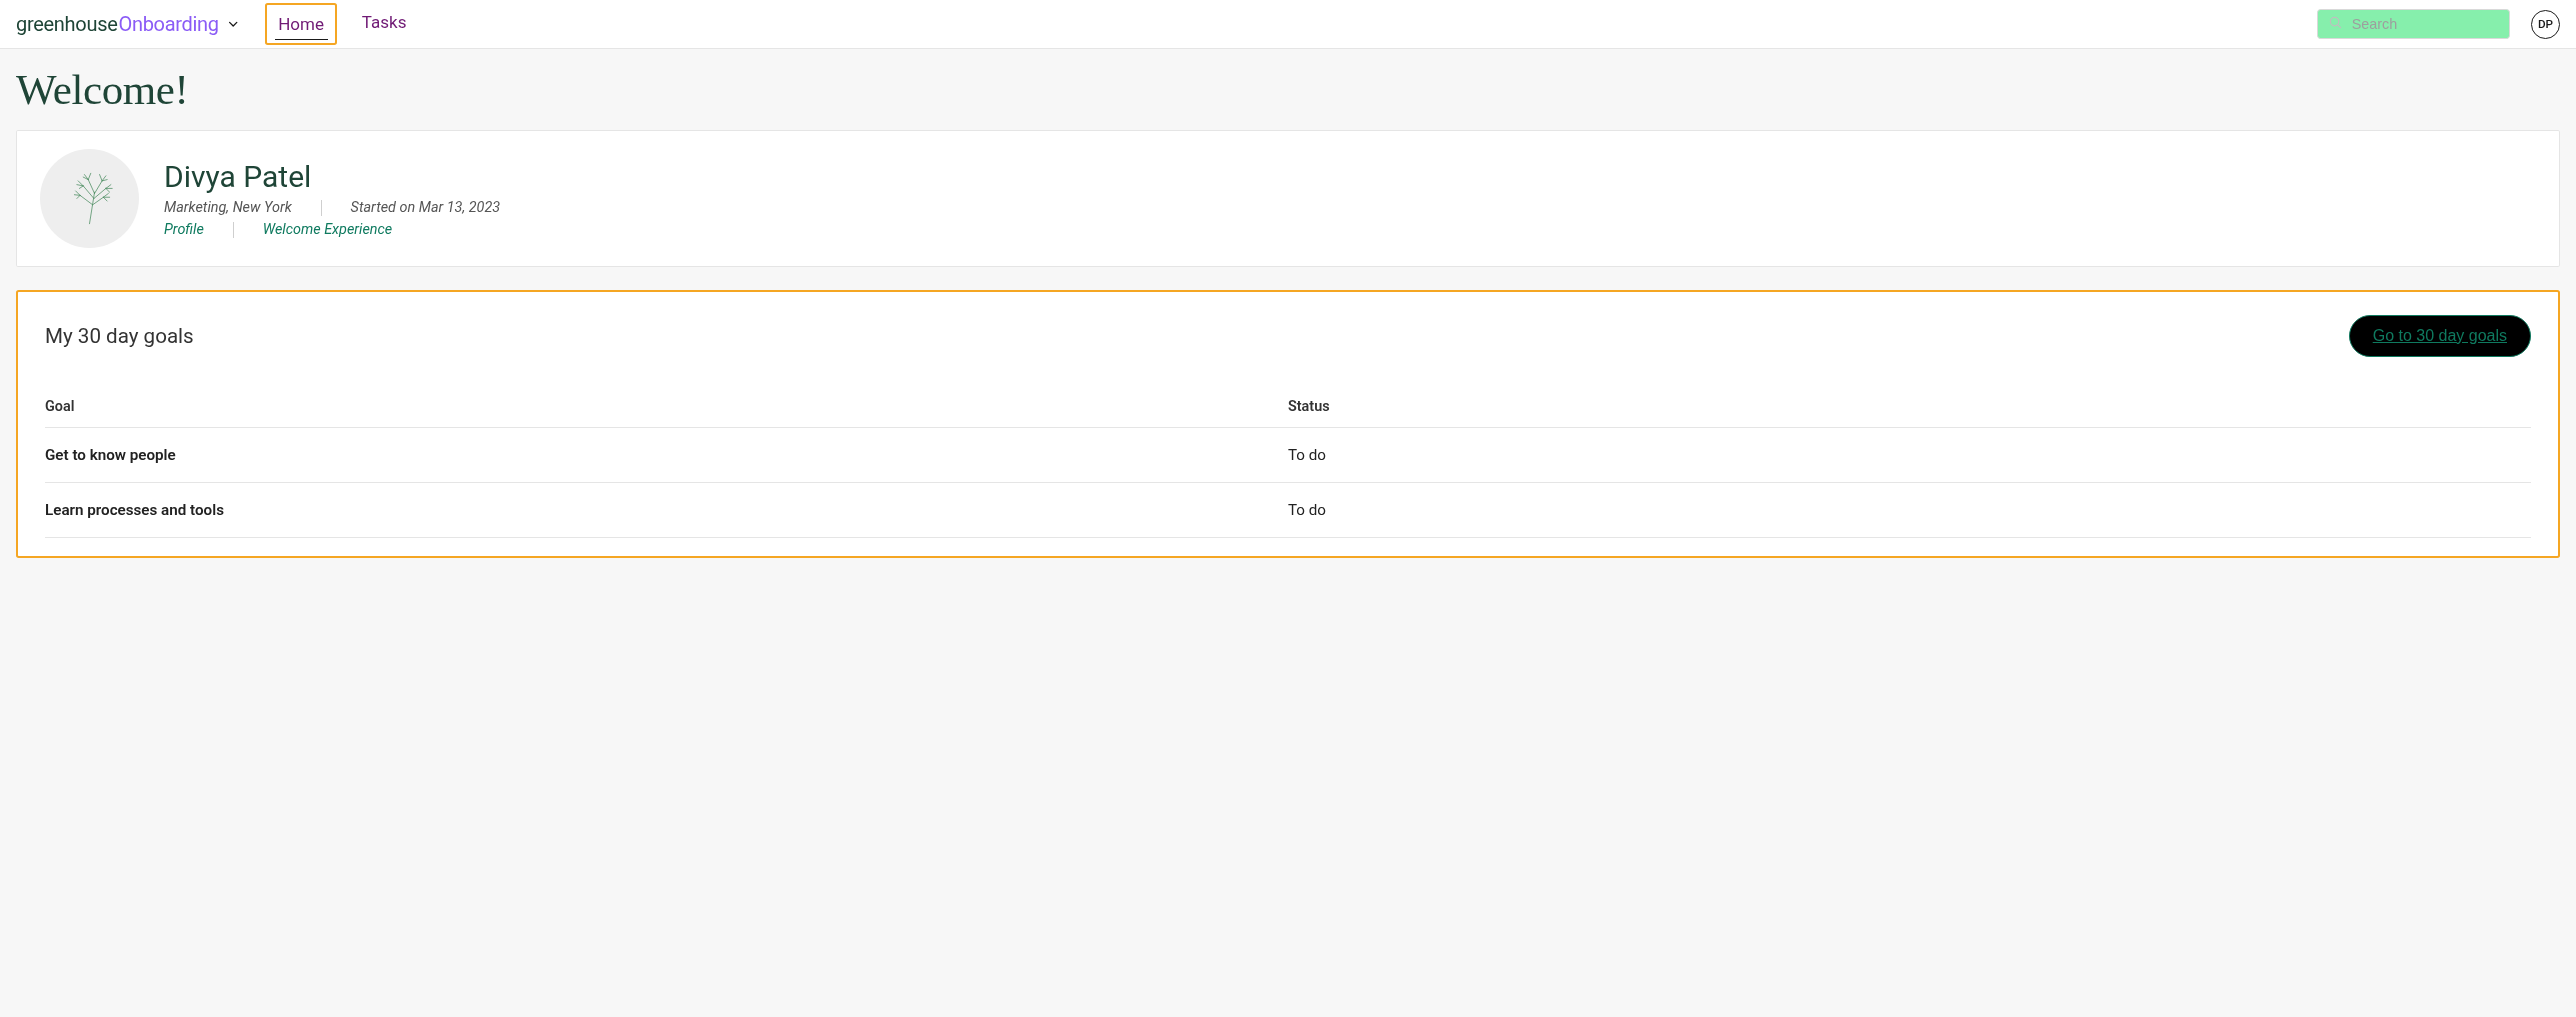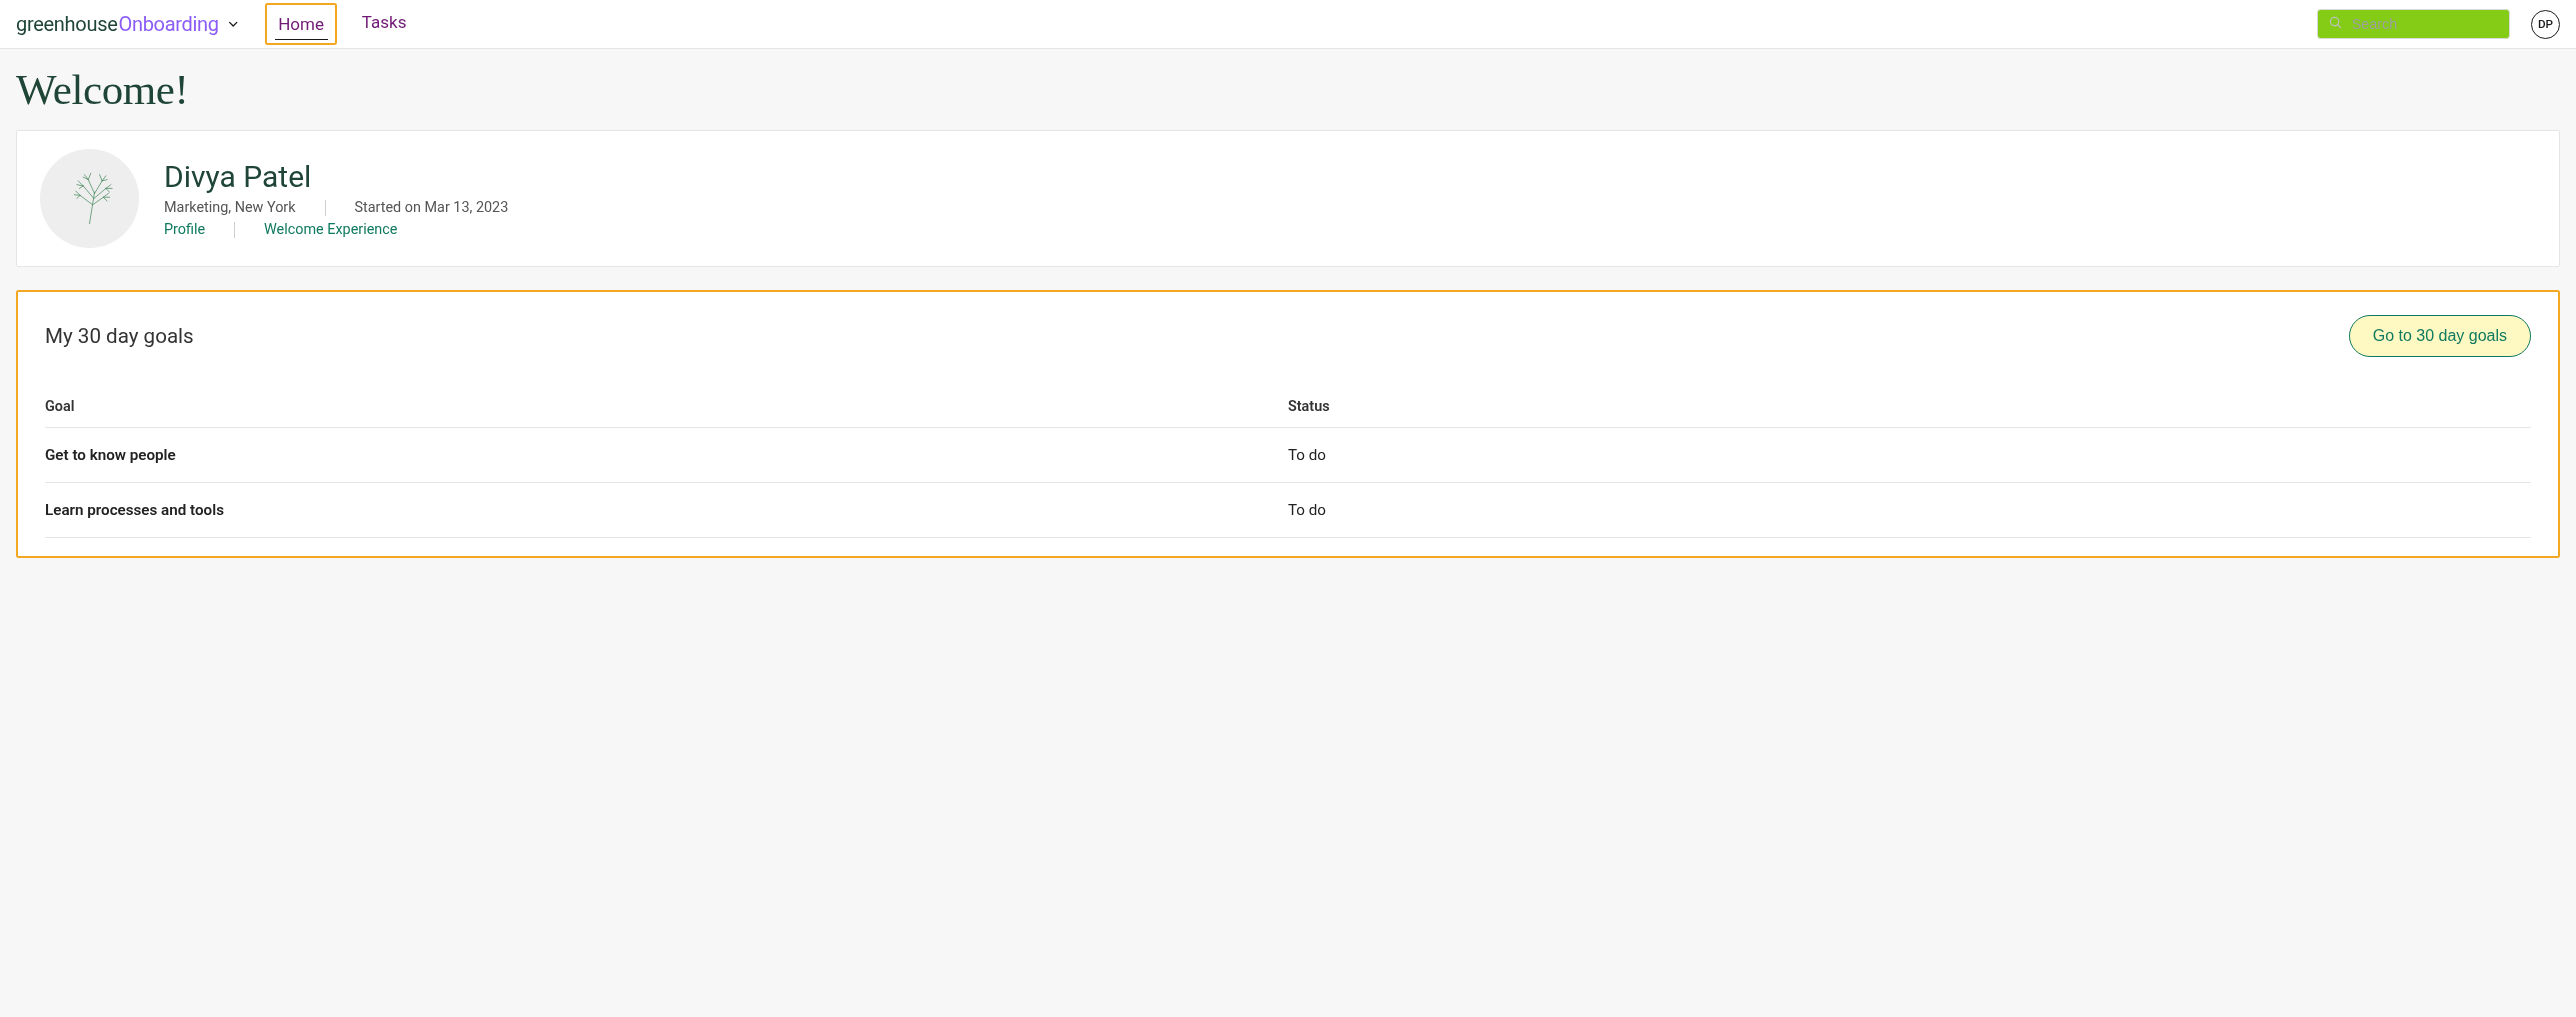--- a/index.html
+++ b/index.html
@@ -54,21 +54,21 @@
 
     .spacer { flex: 1; }
     .search-wrap {
       display: flex;
       align-items: center;
       border: 0.9px solid #d9d9d9;
       border-radius: 3.6px;
       padding: 5.4px 10.8px;
       width: 193px;
       height: 30.5px;
-      background: #84cc16;
+      background: #86efac;
     }
     .search-wrap svg { color: #bfbfbf; margin-right: 9px; }
     .search-wrap input {
       border: none;
       outline: none;
       font-size: 14.4px;
       color: #555;
       width: 100%;
       background: transparent;
     }
@@ -122,20 +122,21 @@
       font-size: 30px;
       color: #1f4537;
       font-weight: 400;
     }
     .meta-row, .links-row {
       display: flex;
       align-items: center;
       gap: 29px;
       font-size: 14.4px;
       color: #555;
+      font-style: italic;
     }
     .meta-row .sep, .links-row .sep {
       width: 0.9px; height: 16px; background: #cfcfcf;
     }
     .links-row a { color: #0f7a5f; text-decoration: none; cursor: pointer; }
 
     .goals-card {
       background: #ffffff;
       border: 2.7px solid #f5a623;
       border-radius: 2.7px;
@@ -145,25 +146,26 @@
     .goals-head {
       display: flex;
       align-items: center;
       justify-content: space-between;
       margin-bottom: 32px;
     }
     .goals-title { font-size: 20.6px; color: #333; font-weight: 400; }
     .goals-btn {
       border: 1.3px solid #0f7a5f;
       color: #0f7a5f;
-      background: #fef9c3;
+      background: #000000;
       border-radius: 896px;
       padding: 10.8px 23px;
       font-size: 16px;
       cursor: pointer;
+      text-decoration: underline;
     }
     table.goals {
       width: 100%;
       border-collapse: collapse;
     }
     table.goals th {
       text-align: left;
       font-size: 14.4px;
       font-weight: 600;
       color: #333;

